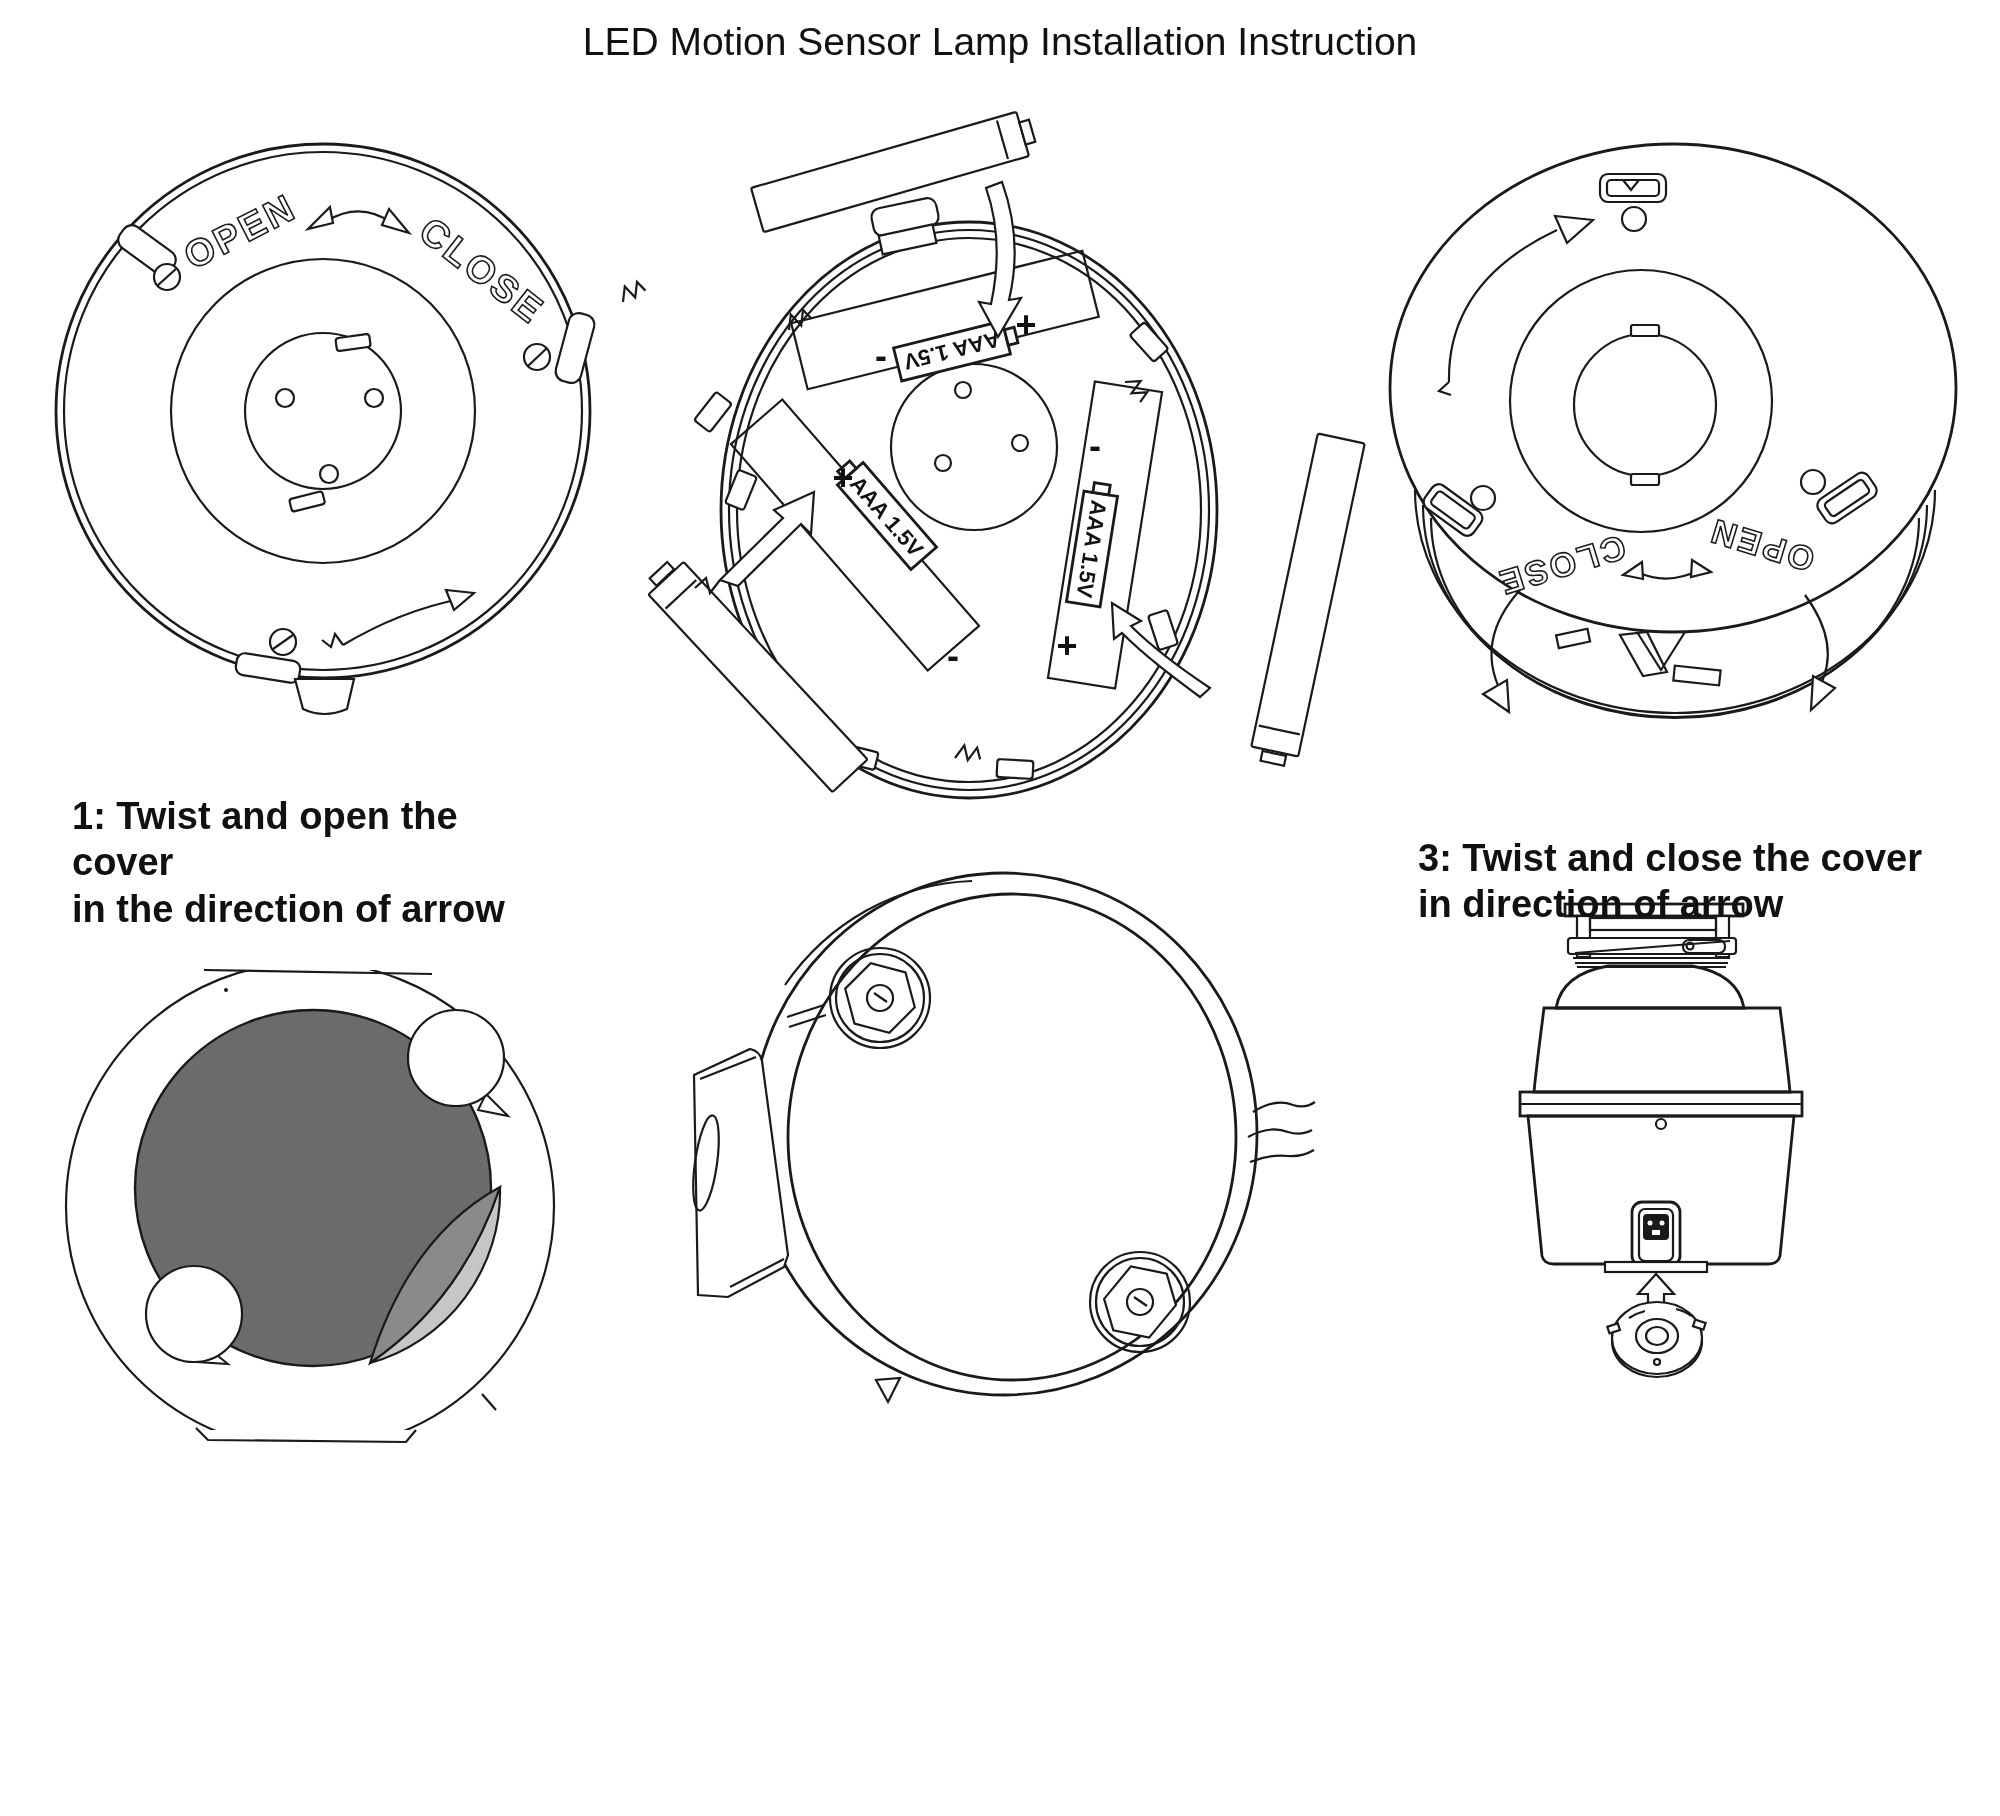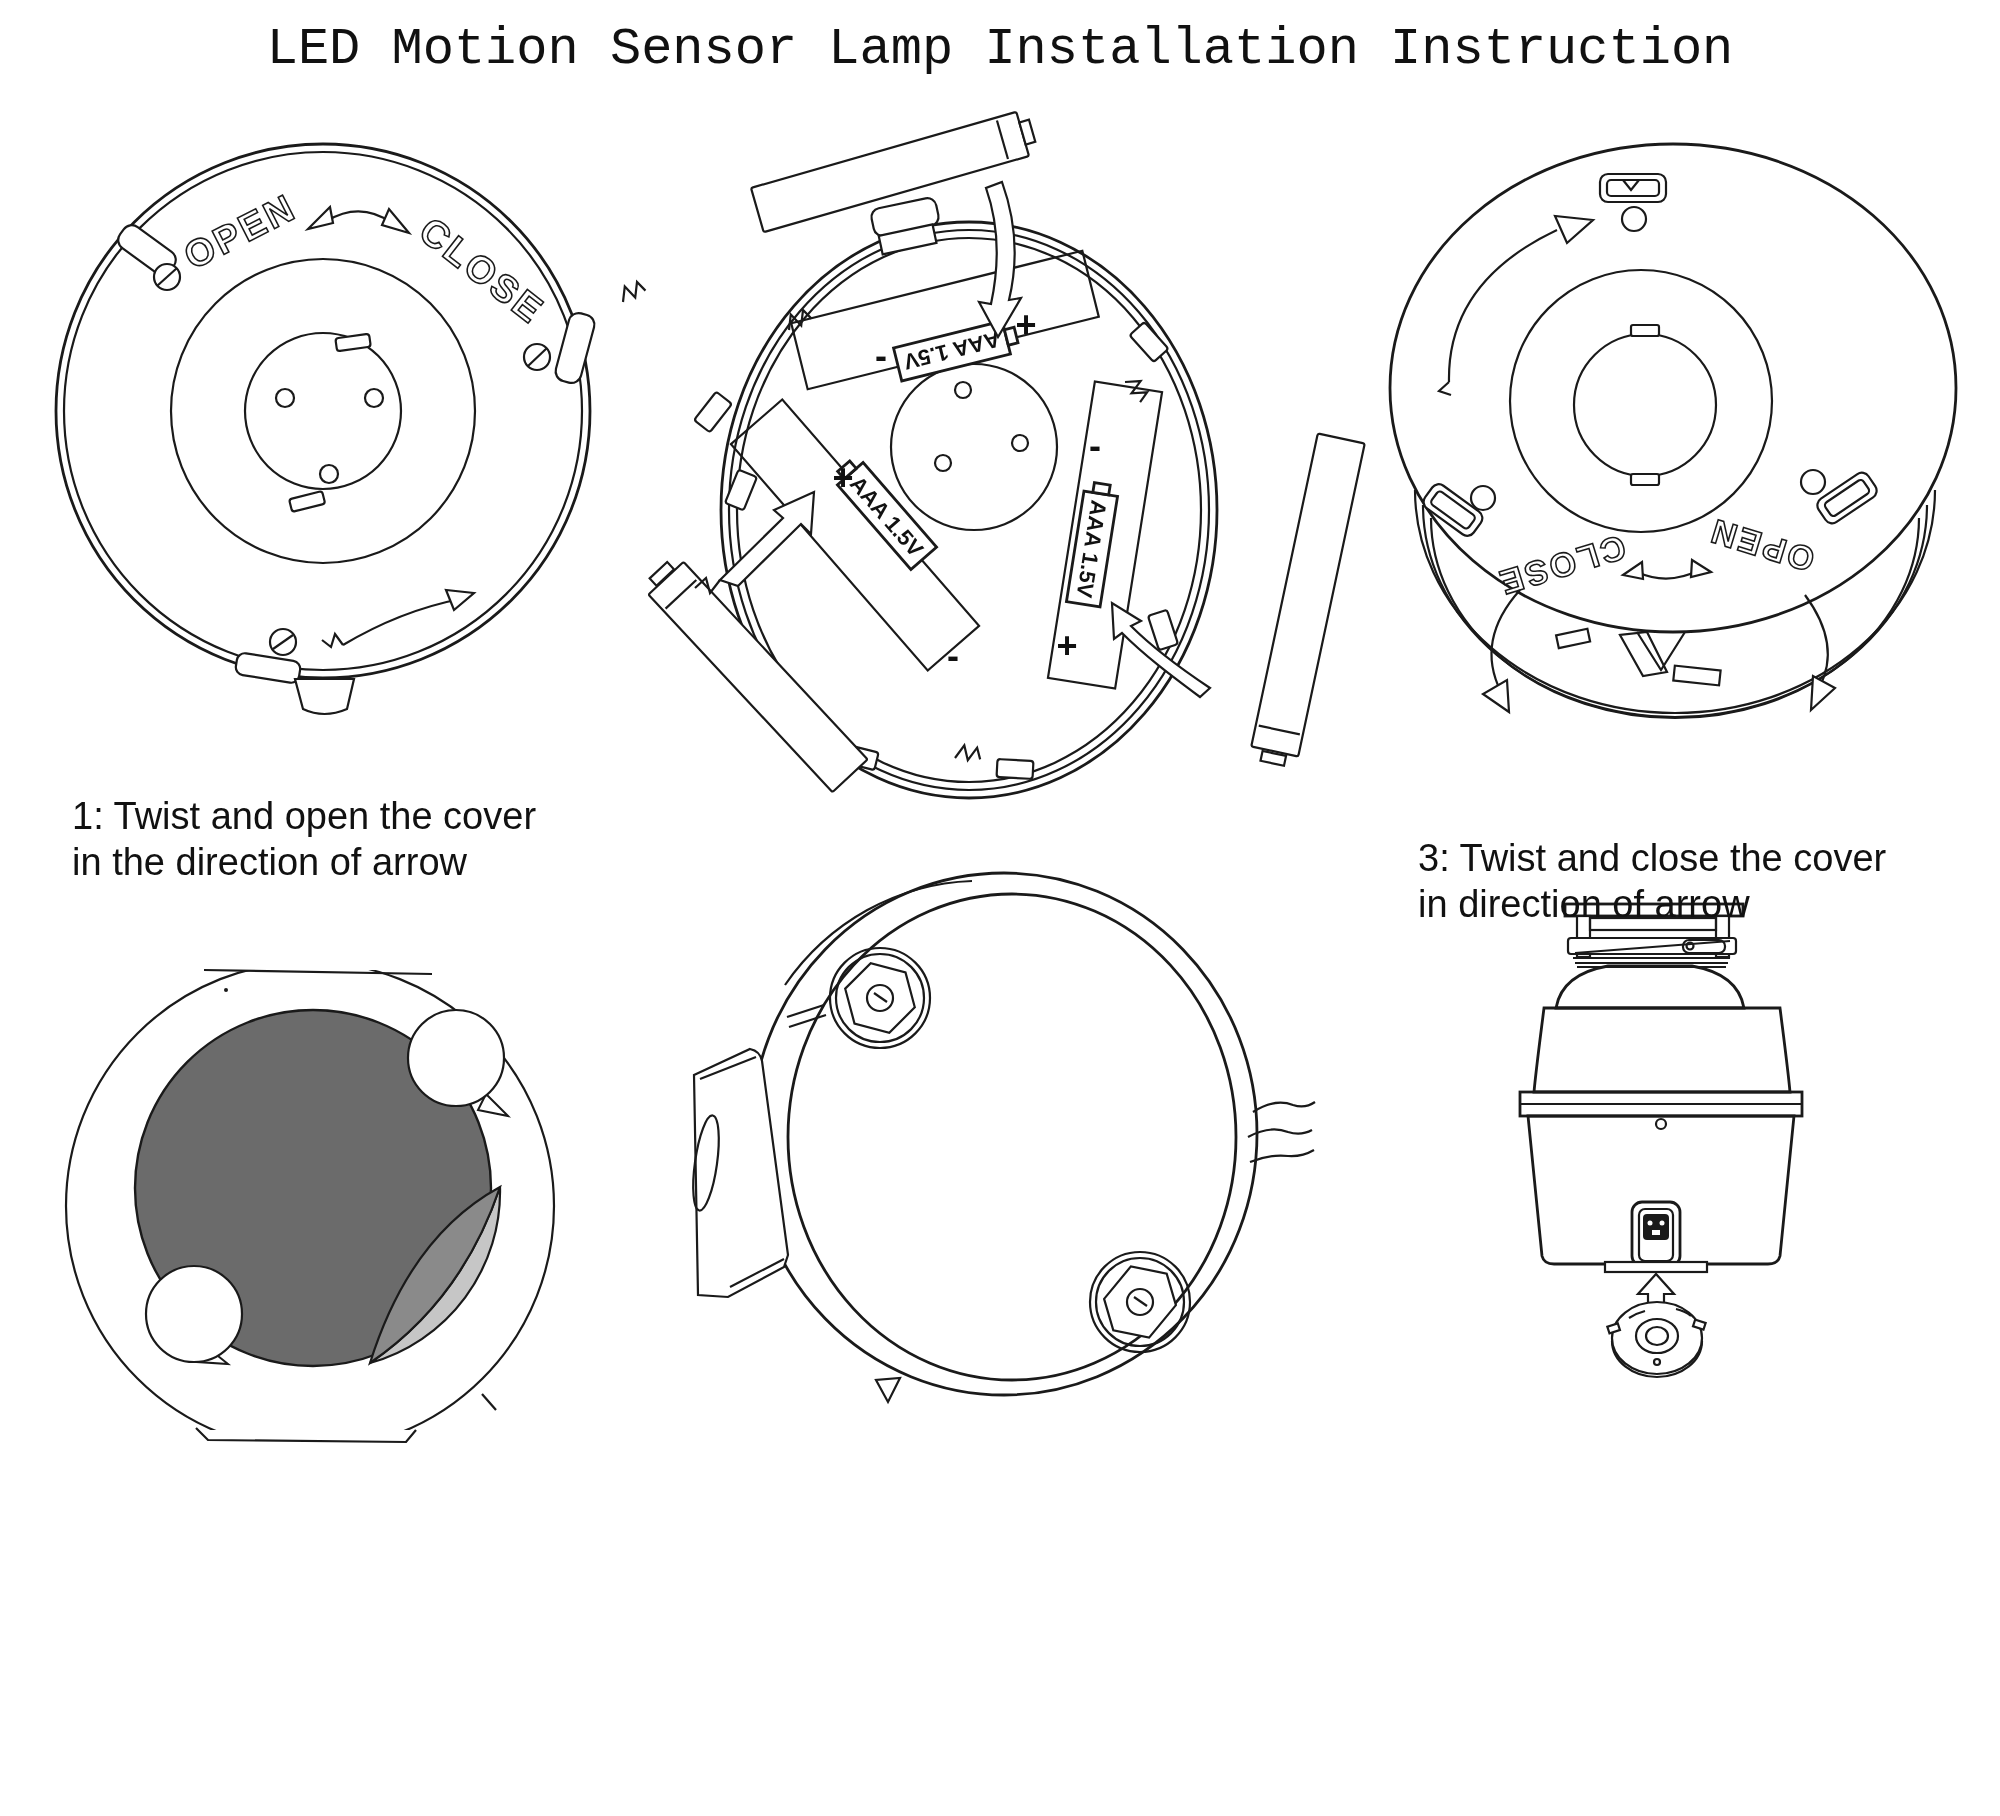--- a/index.html
+++ b/index.html
@@ -1,20 +1,20 @@
 <!DOCTYPE html>
 <html><head>
 <meta charset="utf-8">
 <style>
   html,body{margin:0;padding:0;background:#fff;}
   .page{position:relative;width:2000px;height:1816px;background:#fff;overflow:hidden;
         font-family:"Liberation Sans", sans-serif;color:#111;}
   .title{position:absolute;left:0;top:20px;width:100%;text-align:center;
-         font-size:52px;font-weight:400;color:#111;white-space:nowrap;font-family:Liberation Mono, monospace;}
-  .caption{position:absolute;font-size:38px;line-height:1.22;color:#111;white-space:pre-line;}
+         font-size:39px;font-weight:400;color:#111;white-space:nowrap;}
+  .caption{position:absolute;font-size:38px;line-height:1.22;color:#111;white-space:pre-line;font-weight:bold;}
   .caption.justified{white-space:normal;text-align:justify;line-height:1.32;}
   .fig{position:absolute;}
   svg{display:block;overflow:visible;}
   .ln{fill:none;stroke:#1a1a1a;stroke-width:2.2;}
   .ln3{fill:none;stroke:#1a1a1a;stroke-width:2.8;}
   .wh{fill:#ffffff;stroke:#1a1a1a;stroke-width:2.2;}
   .wh3{fill:#ffffff;stroke:#1a1a1a;stroke-width:2.8;}
   .erase{fill:#ffffff;stroke:none;}
   .cover-word{font-family:"Liberation Sans",sans-serif;font-weight:bold;font-size:38px;
               fill:#ffffff;stroke:#1a1a1a;stroke-width:1.6;letter-spacing:3px;text-anchor:middle;}

